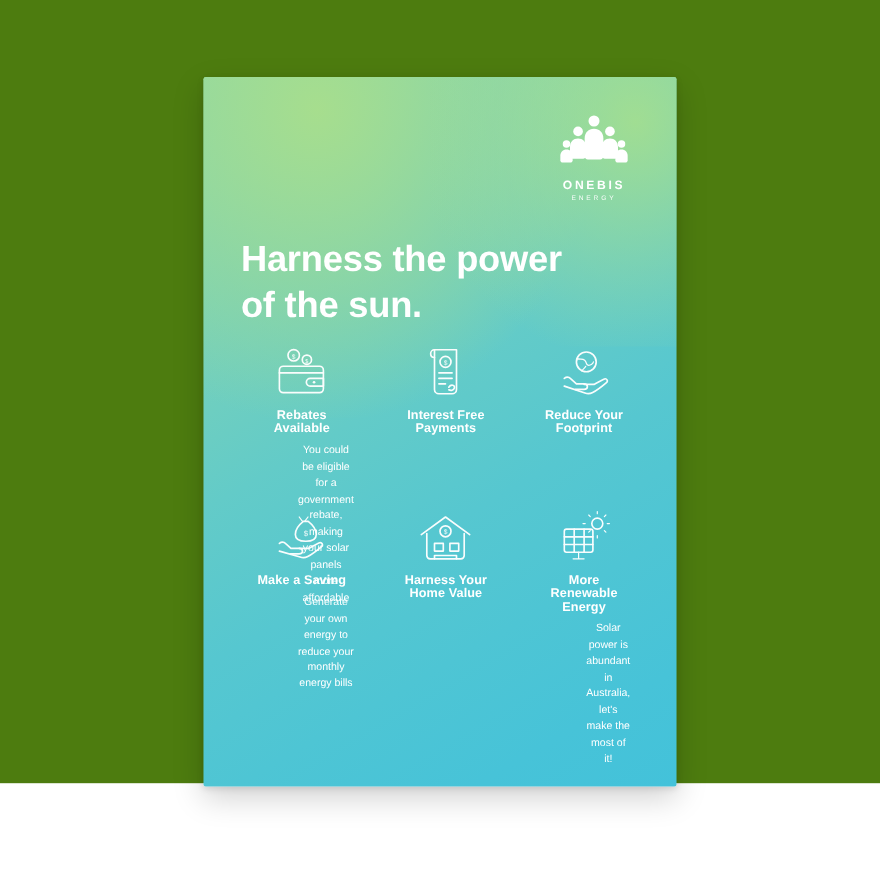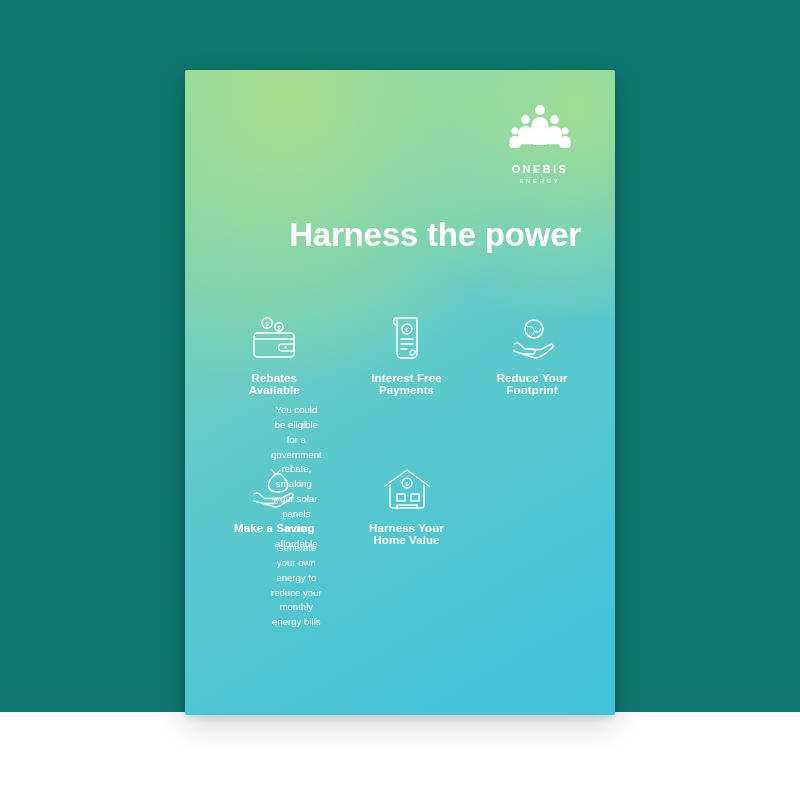--- a/index.html
+++ b/index.html
@@ -9,21 +9,21 @@
     height: 800px;
     background: #ffffff;
     font-family: "Liberation Sans", sans-serif;
     overflow: hidden;
   }
 
   #stage {
     position: relative;
     width: 800px;
     height: 712px;
-    background: #0f766e;
+    background: #4d7c0f;
   }
 
   
   .poster {
     position: absolute;
     left: 185px;
     top: 70px;
     width: 430px;
     height: 645px;
     border-radius: 2px;
@@ -99,21 +99,21 @@
     line-height: 1;
     opacity: .95;
   }
 
   
   .headline {
     position: absolute;
     left: 0;
     right: 0;
     top: 122px;
-    text-align: right;
+    text-align: left;
     color: #ffffff;
     font-size: 33px;
     font-weight: 700;
     line-height: 1.28;
     letter-spacing: -0.2px;
     padding: 0 34px;
     box-sizing: border-box;
   }
   .headline .l2 { display: block; }
 
@@ -197,20 +197,21 @@
               <path d="M56 38c-3.3 0-5.6 2.4-5.6 5.7v3.9c0 1.2 1 2.2 2.2 2.2h6.8c1.2 0 2.2-1 2.2-2.2v-3.9C61.6 40.4 59.3 38 56 38z"></path>
             </g>
           </svg>
         </div>
         <div class="logo-name">ONEBIS</div>
         <div class="logo-sub">ENERGY</div>
       </div>
 
       <h1 class="headline">
         <span class="l1">Harness the power</span>
+        <span class="l2">of the sun.</span>
       </h1>
 
       <div class="grid">
 
         <div class="cell">
           <div class="cell-icon">
             <svg viewBox="0 0 56 48" width="56" height="48" aria-hidden="true">
               <g class="ico">
                 <circle cx="21" cy="9" r="5.2"></circle>
                 <text x="21" y="12" font-size="6" fill="#ffffff" stroke="none" text-anchor="middle" font-family="Liberation Sans, sans-serif">$</text>
@@ -284,18 +285,33 @@
                 <rect x="32" y="30" width="8" height="7"></rect>
                 <path d="M18 44v-3h20v3"></path>
                 <circle cx="28" cy="19" r="5"></circle>
                 <text x="28" y="21.6" font-size="6" fill="#ffffff" stroke="none" text-anchor="middle" font-family="Liberation Sans, sans-serif">$</text>
               </g>
             </svg>
           </div>
           <div class="cell-title">Harness Your Home Value</div>
         </div>
 
+        <div class="cell">
+          <div class="cell-icon">
+            <svg viewBox="0 0 56 48" width="56" height="48" aria-hidden="true">
+              <g class="ico">
+                <circle cx="40" cy="12" r="5"></circle>
+                <path d="M40 3v-2M40 23v2M49 12h2M29 12h-2M46.4 5.6l1.4-1.4M33.6 18.4l-1.4 1.4M46.4 18.4l1.4 1.4M33.6 5.6l-1.4-1.4" class="ico-thin"></path>
+                <rect x="10" y="17" width="26" height="21" rx="2"></rect>
+                <path d="M10 24h26M10 31h26M19 17v21M28 17v21"></path>
+                <path d="M23 38v6M18 44h10" class="ico-thin"></path>
+              </g>
+            </svg>
+          </div>
+          <div class="cell-title">More Renewable Energy</div>
+          <div class="cell-text">Solar power is abundant in Australia, let's make the most of it!</div>
+        </div>
 
       </div>
     </div>
   </div>
 
 </div>
 
 </body></html>

